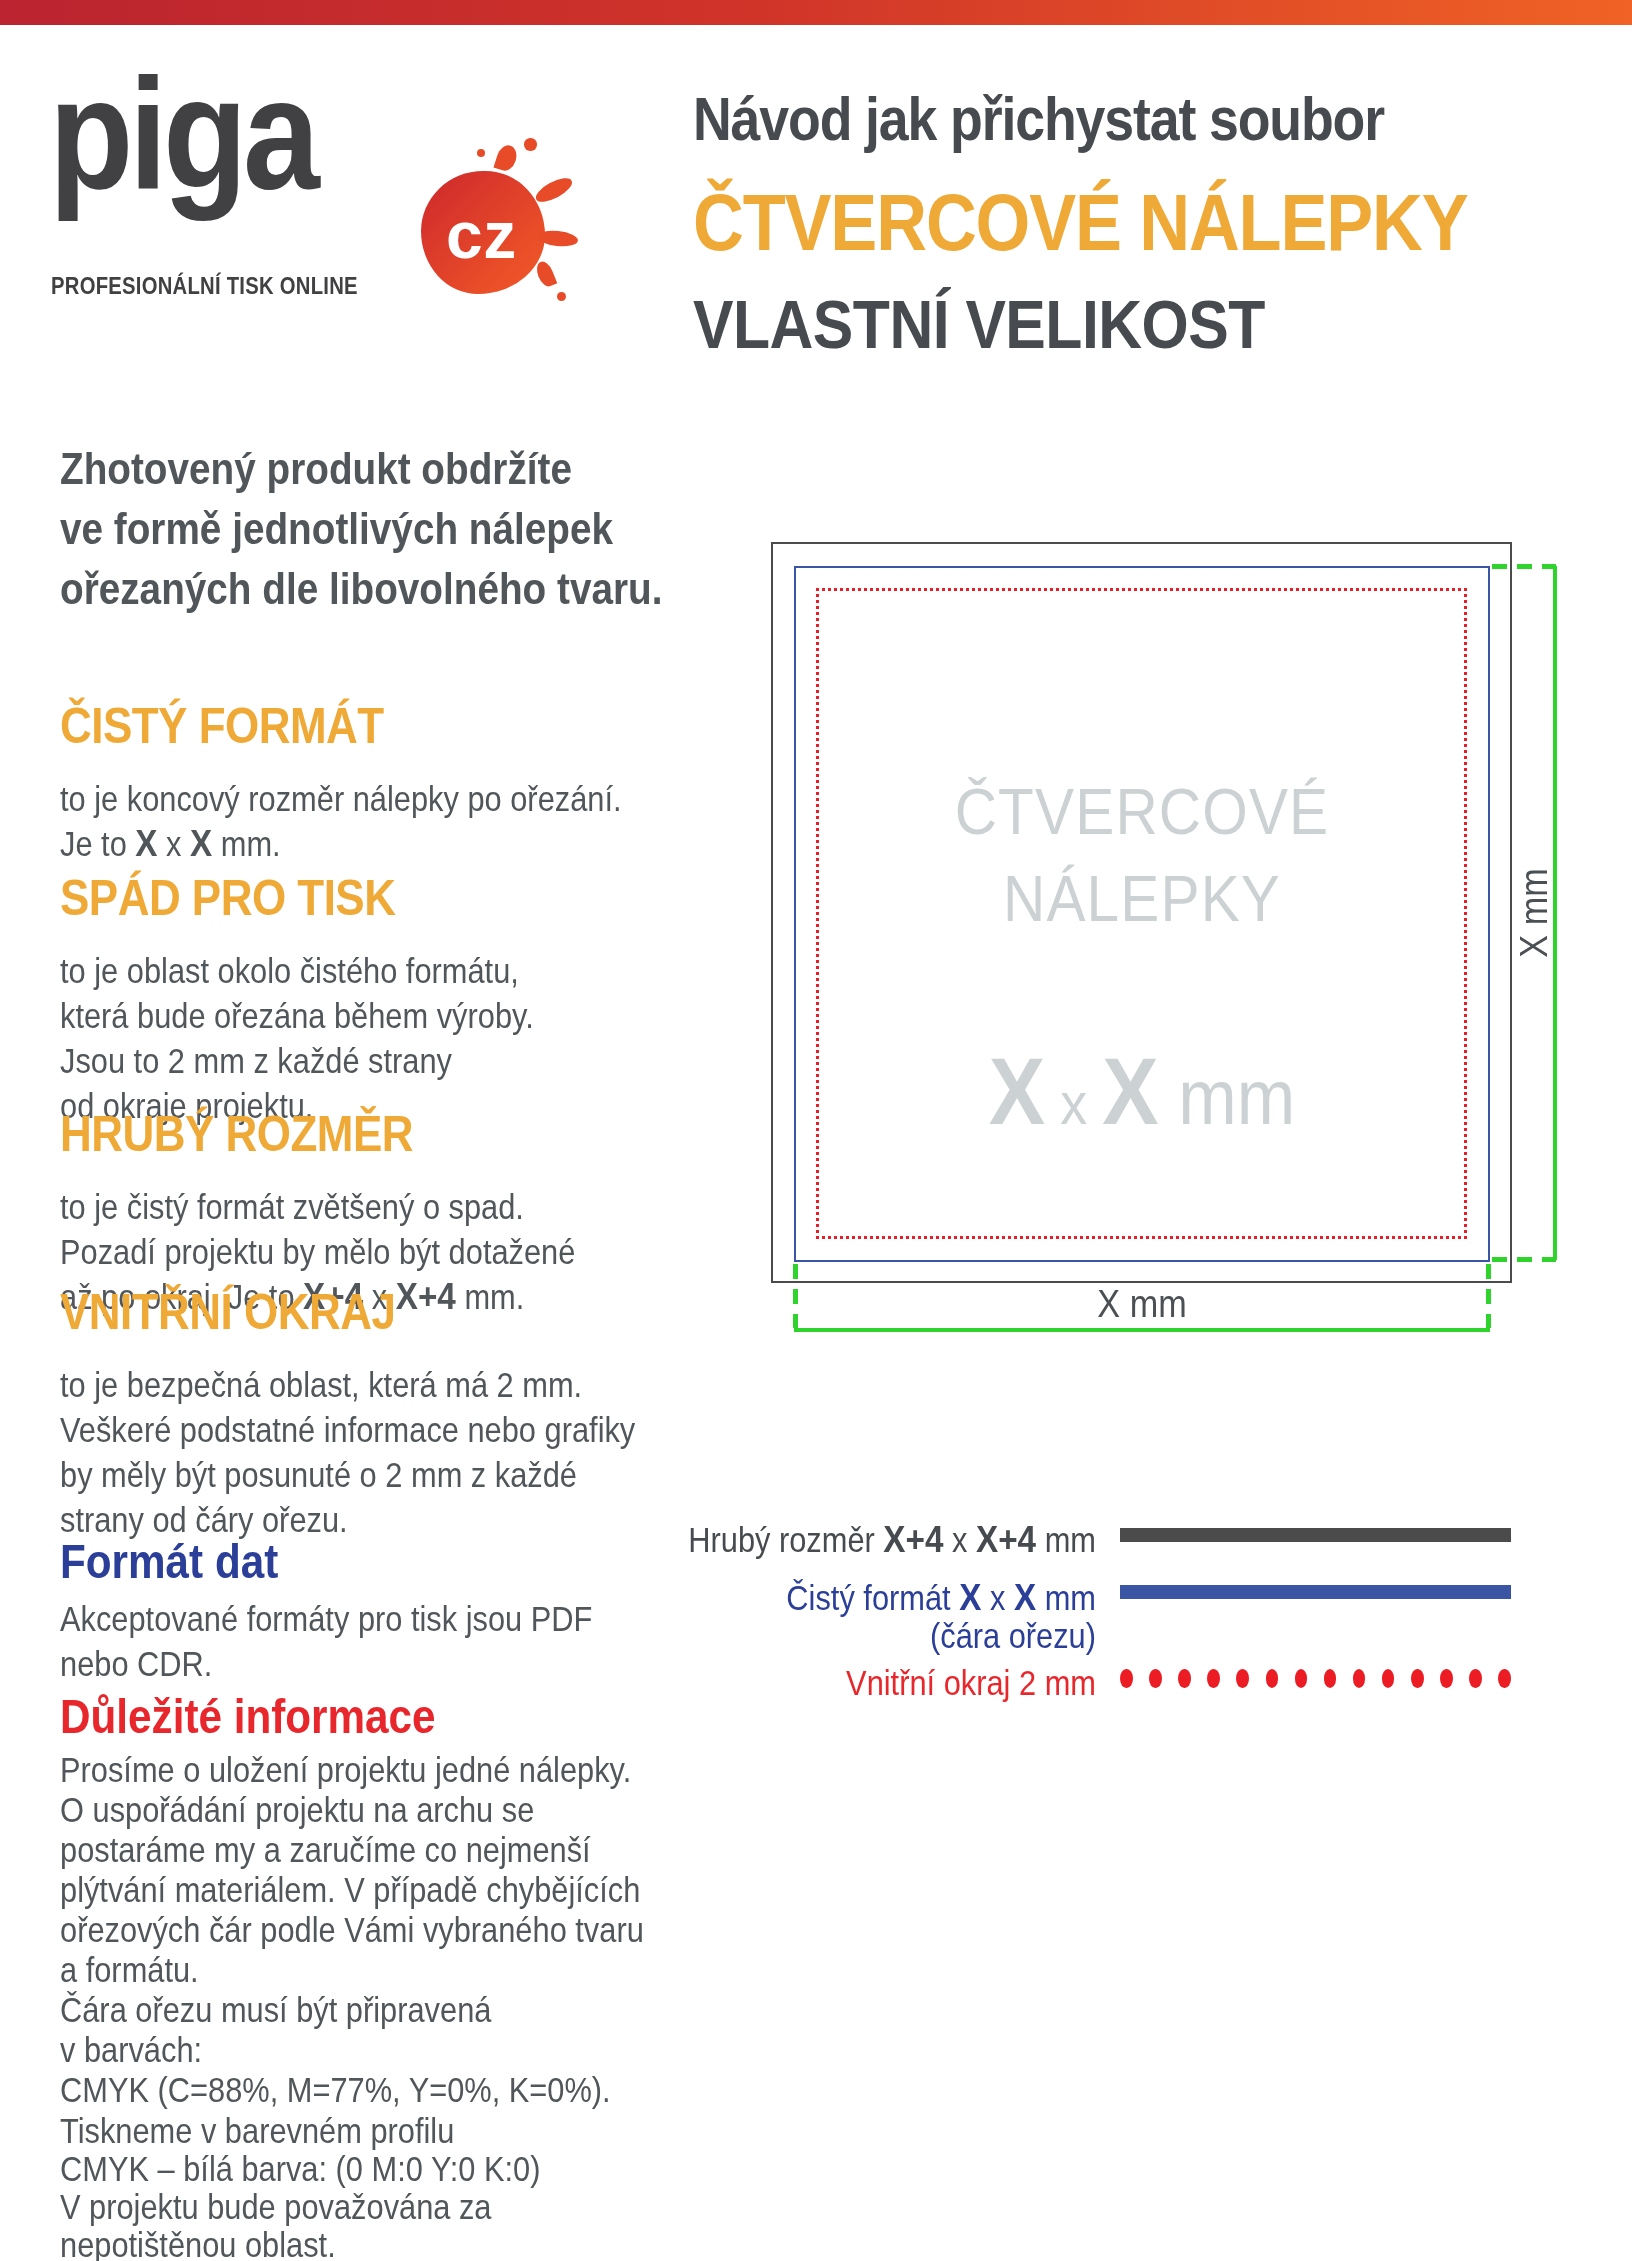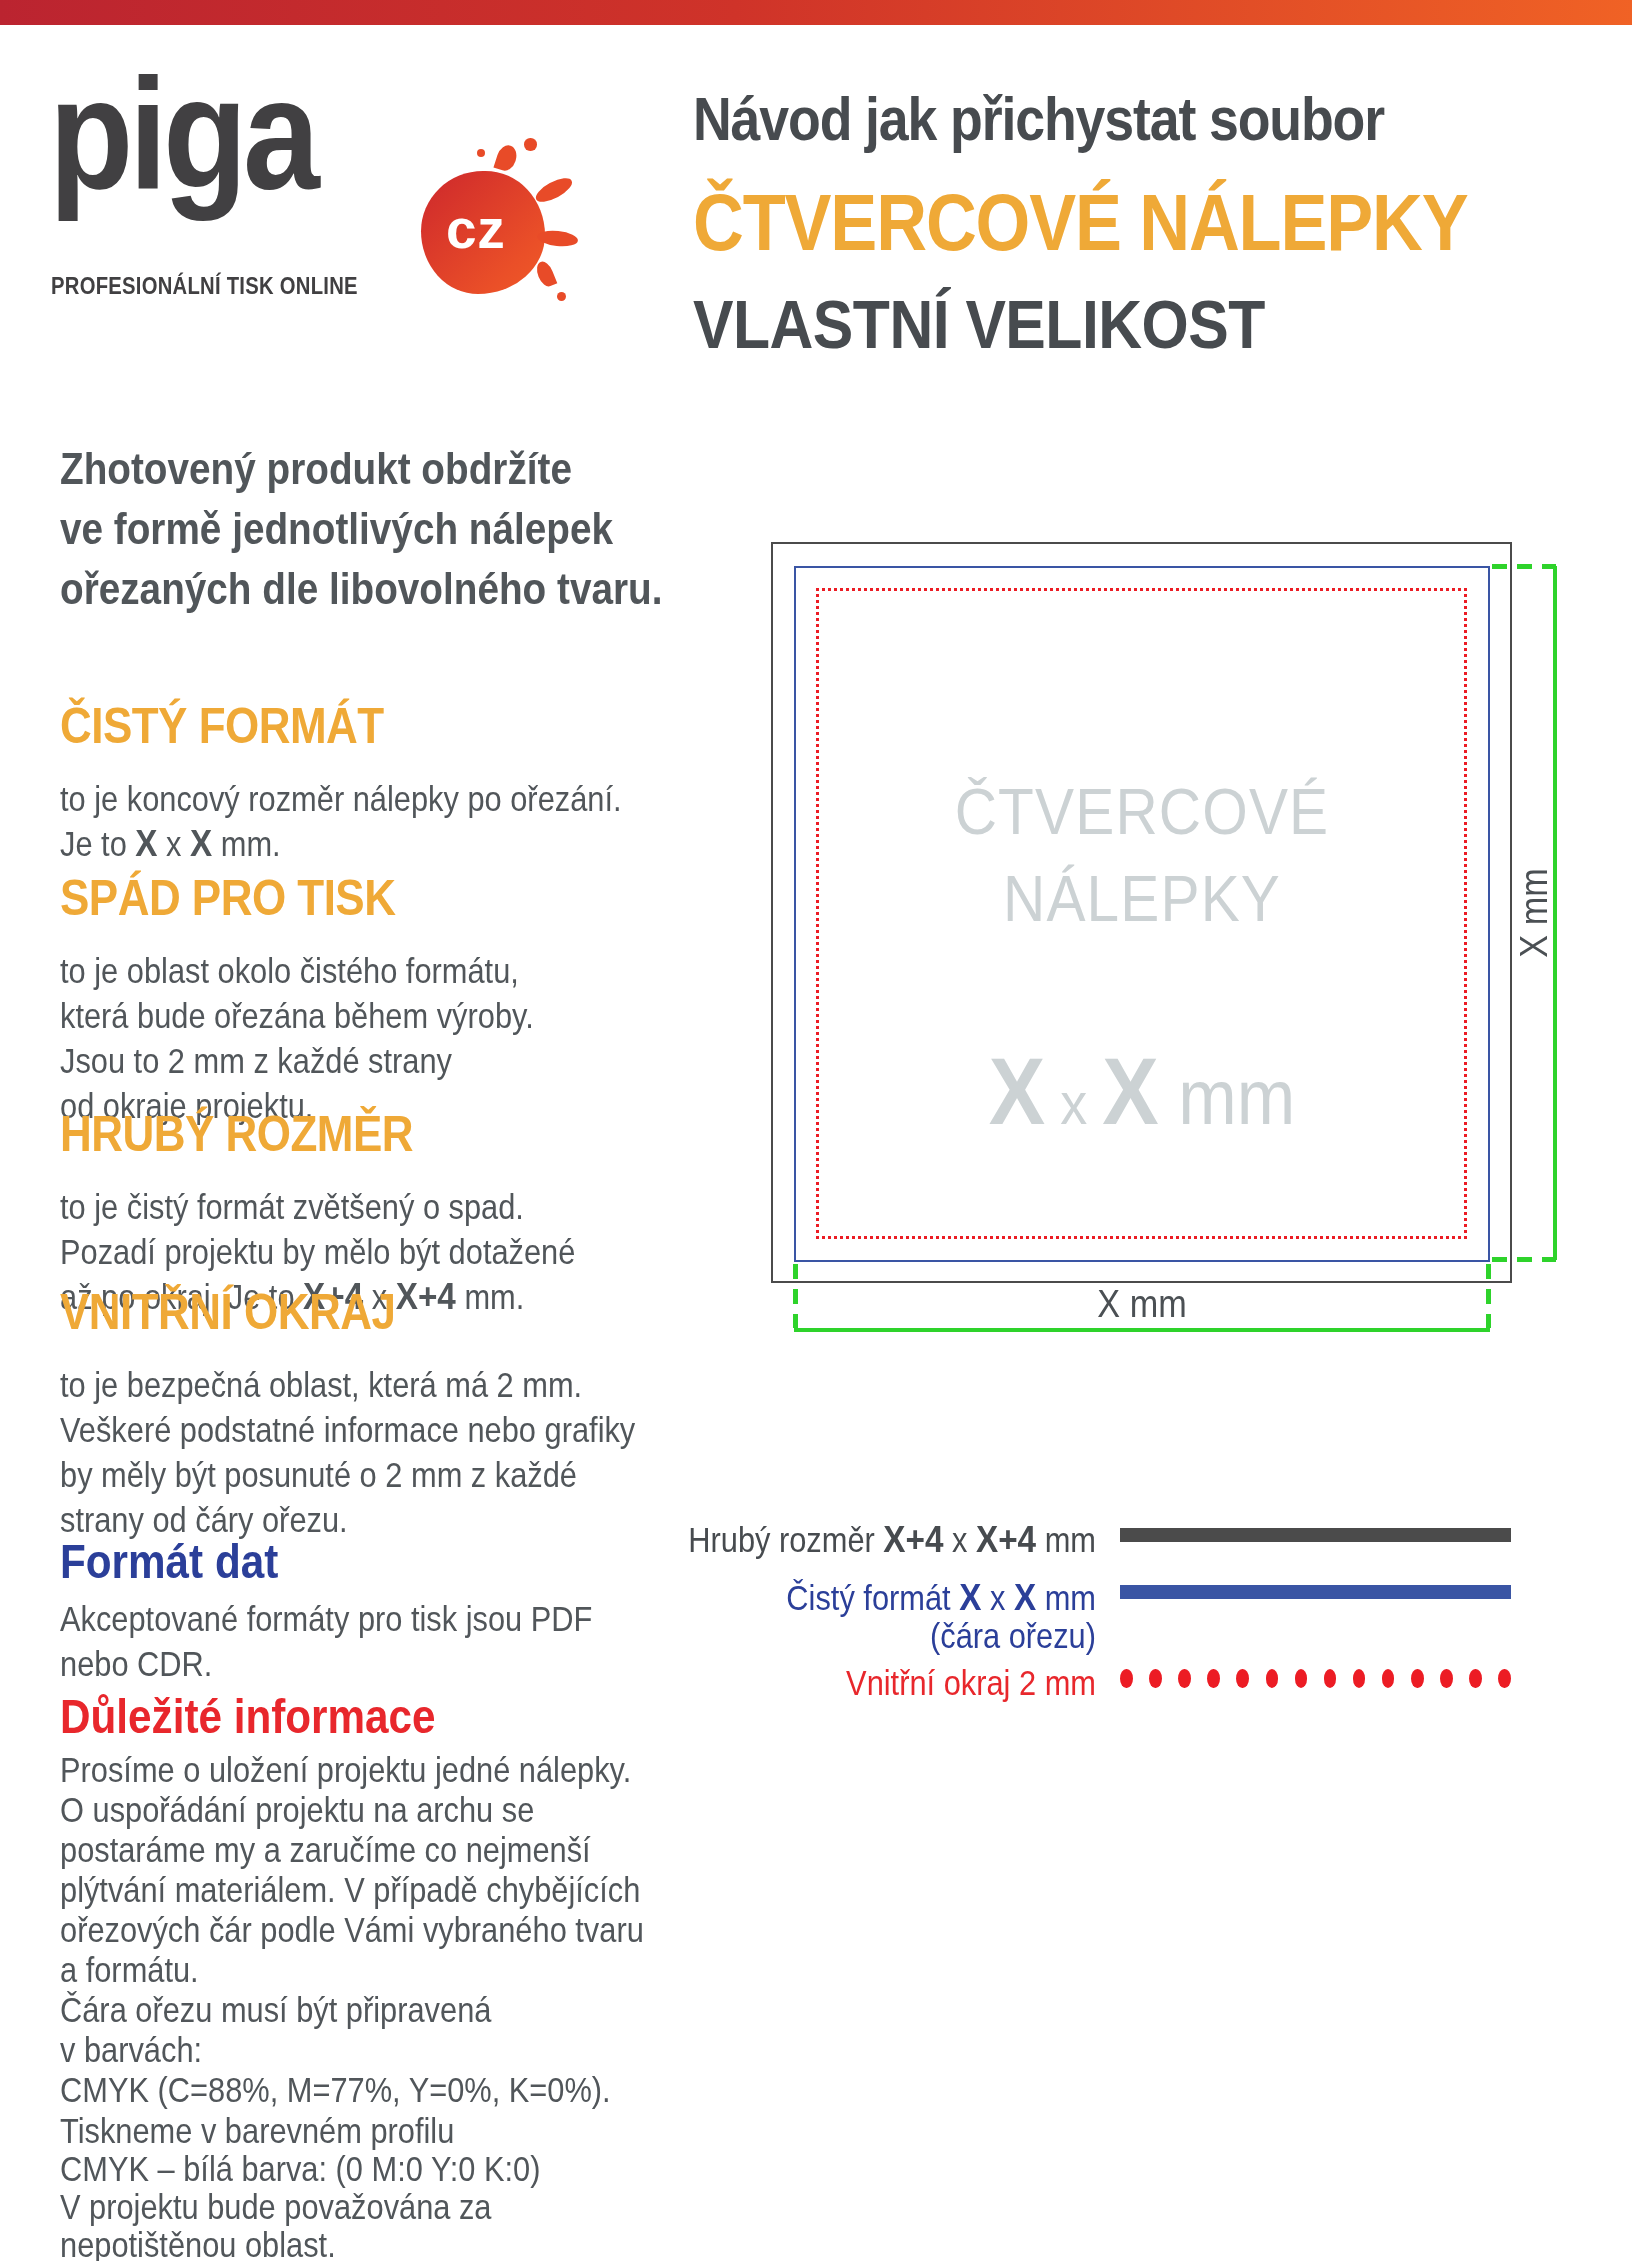--- a/index.html
+++ b/index.html
@@ -22,21 +22,21 @@
   .splat-blob{left:421px;top:171px;width:124px;height:123px;border-radius:50% 48% 54% 46%/49% 52% 48% 51%;
     background:linear-gradient(135deg,#cf2a2c 5%,#ea4f28 75%,#f05a28 100%);}
   .splat-bit{background:#e84b28;border-radius:50%;}
   .sb1{left:497px;top:145px;width:19px;height:26px;transform:rotate(18deg);border-radius:50% 50% 50% 0;}
   .sb2{left:524px;top:138px;width:12.5px;height:12.5px;}
   .sb3{left:477px;top:149px;width:8.2px;height:8.2px;}
   .sb4{left:534px;top:182px;width:40px;height:16.3px;transform:rotate(-28deg);}
   .sb5{left:537px;top:231px;width:41px;height:15px;transform:rotate(6deg);}
   .sb6{left:538px;top:261px;width:15px;height:26px;transform:rotate(-22deg);border-radius:50% 50% 0 50%;}
   .sb7{left:557px;top:292px;width:9.4px;height:9.4px;}
-  .cz{left:446px;top:202px;font-size:55px;font-weight:700;color:#ffffff;letter-spacing:0.6px;line-height:1;}
+  .cz{left:446px;top:202px;font-size:66px;font-weight:700;color:#ffffff;letter-spacing:0.6px;line-height:1;}
   .tagline{left:51px;top:273px;font-size:23px;font-weight:700;color:#414042;letter-spacing:0.3px;}
 
   
   .h-nav{left:693px;top:89px;font-size:61px;font-weight:700;color:#474b4f;letter-spacing:-1.3px;line-height:1;}
   .h-prod{left:693px;top:183px;font-size:80px;font-weight:700;color:#efa937;letter-spacing:-1.3px;line-height:1;}
   .h-sub{left:693px;top:290px;font-size:69px;font-weight:700;color:#474b4f;letter-spacing:-0.6px;line-height:1;}
 
   
   .intro{left:60px;top:439px;width:690px;font-size:44px;font-weight:700;line-height:60px;color:#51565a;}
   .oh{font-size:50px;font-weight:700;color:#efa937;line-height:1;letter-spacing:-0.6px;}

